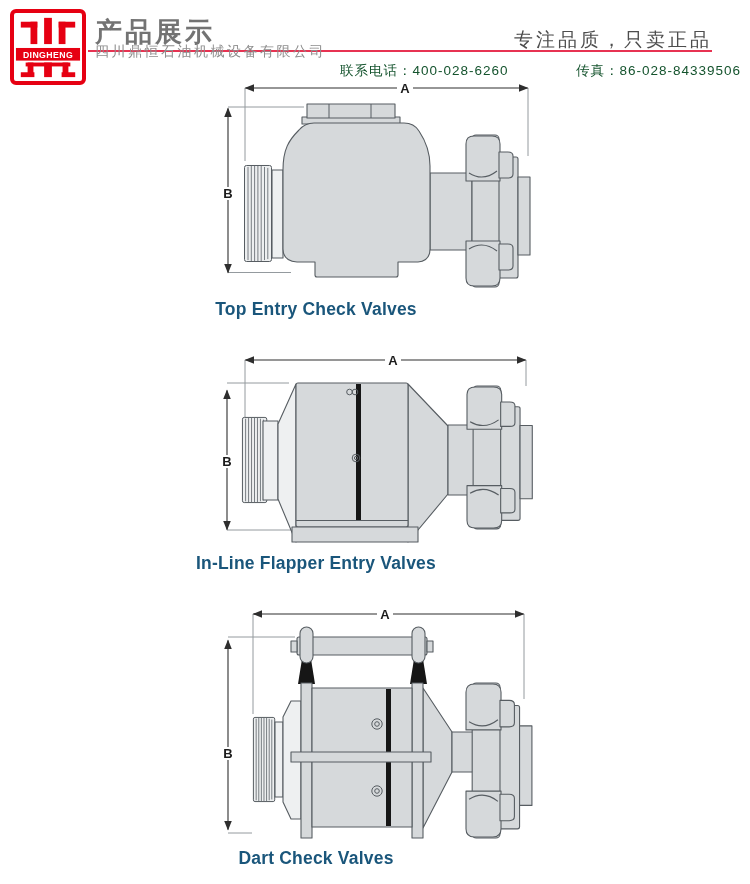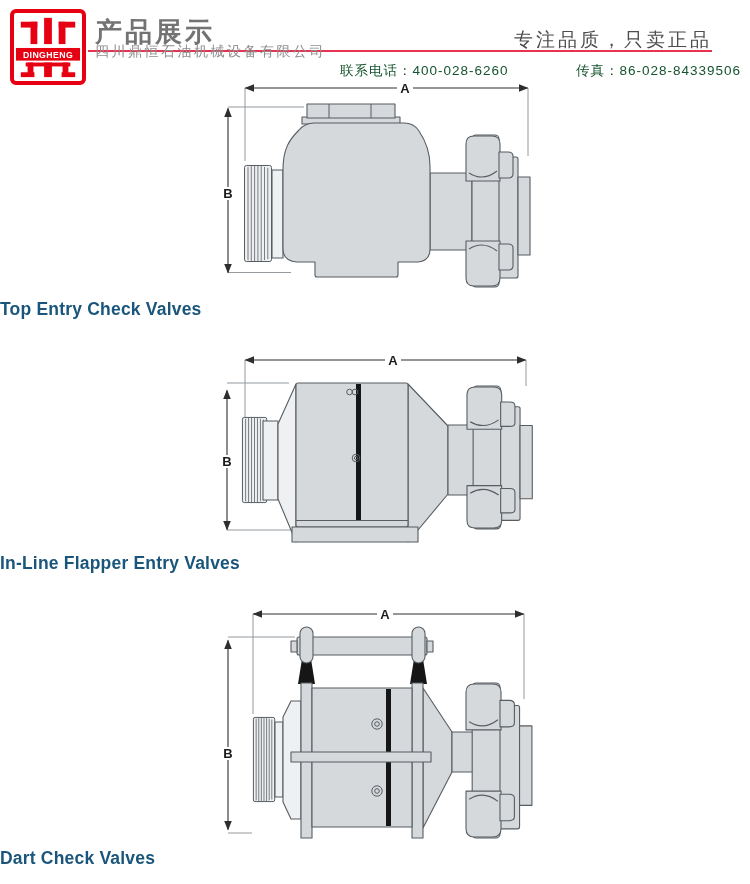--- a/index.html
+++ b/index.html
@@ -17,21 +17,21 @@
   .divider{position:absolute;left:88px;top:50px;width:624px;height:2px;background:#e73352;}
   .company{position:absolute;left:95px;top:43px;font-size:14px;color:#8e8e8e;letter-spacing:2.5px;}
   .contact{position:absolute;top:62px;font-size:13.5px;color:#14532d;letter-spacing:1px;}
   .contact.phone{left:340px;}
   .contact.fax{left:576px;}
   
   .drawing{position:absolute;}
   #svg-fig1{left:200px;top:82px;}
   #svg-fig2{left:200px;top:350px;}
   #svg-fig3{left:200px;top:600px;}
-  .caption{position:absolute;left:0;width:632px;text-align:left;font-weight:bold;
+  .caption{position:absolute;left:0;width:632px;text-align:center;font-weight:bold;
            font-size:17.5px;color:#1a567b;letter-spacing:0.2px;}
   #cap1{top:299px;} #cap2{top:553px;} #cap3{top:848px;}
   
   .ol{fill:#d6d9db;stroke:#575d62;stroke-width:1.1;stroke-linejoin:round;}
   .lt{fill:#eef0f1;stroke:#575d62;stroke-width:1.1;stroke-linejoin:round;}
   .ln{fill:none;stroke:#575d62;stroke-width:1;}
   .blk{fill:#161616;stroke:none;}
   .dim{stroke:#2e2e2e;stroke-width:1.1;fill:none;}
   .ext{stroke:#949a9e;stroke-width:1;fill:none;}
   .gap{fill:#ffffff;}

